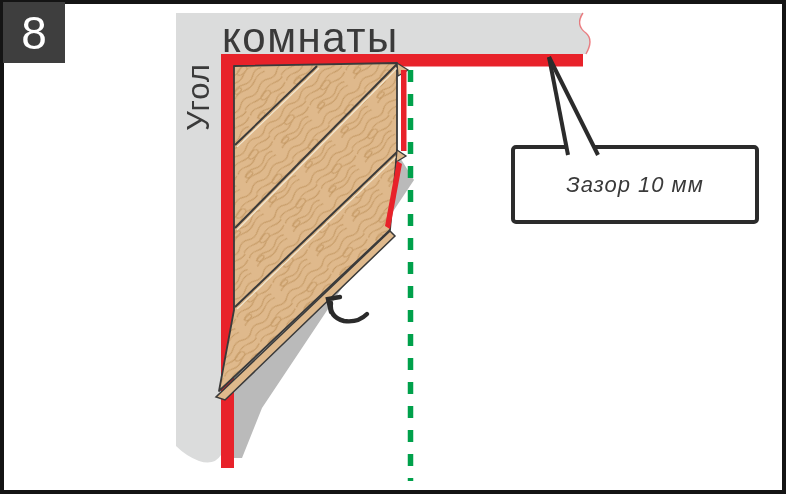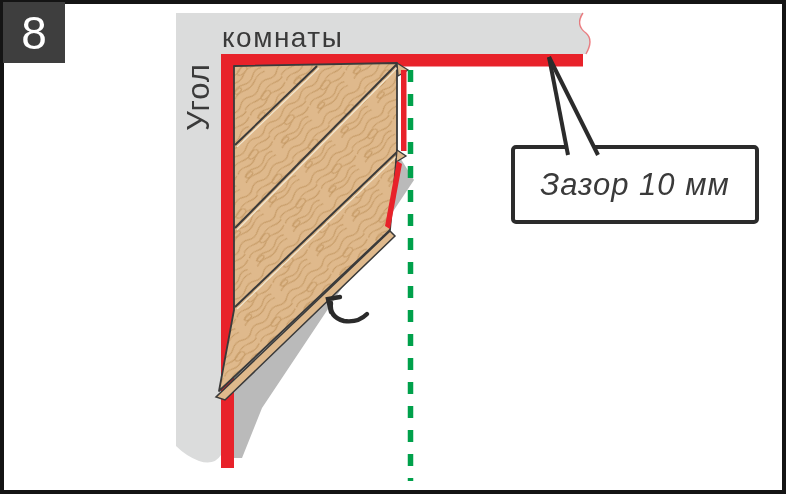--- a/index.html
+++ b/index.html
@@ -13,31 +13,31 @@
     position:absolute; left:0; top:0; right:0; bottom:2px;
     border:4px solid #141414; pointer-events:none;
   }
   .step-badge {
     position:absolute; left:3px; top:2px; width:62px; height:61px;
     display:flex; align-items:center; justify-content:center;
     font-size:46px; font-weight:400;
   }
   .wall-label-h {
     position:absolute; left:222px; top:21px; height:34px; line-height:34px;
-    font-size:28px; letter-spacing:1.5px; font-weight:500;
+    font-size:42px; letter-spacing:1.5px; font-weight:500;
   }
   .wall-label-v {
     position:absolute; left:158px; top:77px; width:82px; height:40px;
     line-height:40px; text-align:center; font-size:31px; letter-spacing:1px;
     font-weight:500; transform:rotate(-90deg);
   }
   .callout-text {
     position:absolute; left:513px; top:149px; width:244px; height:71px;
     display:flex; align-items:center; justify-content:center;
-    font-size:31px; font-style:italic; letter-spacing:1px;
+    font-size:22px; font-style:italic; letter-spacing:1px;
   }
 </style>
 </head>
 <body>
 
 <div id="stage">
 
   <svg id="diagram-svg" width="786" height="496" viewBox="0 0 786 496">
     <defs>
       <pattern id="grain" width="50" height="34" patternUnits="userSpaceOnUse" patternTransform="rotate(-44)">

